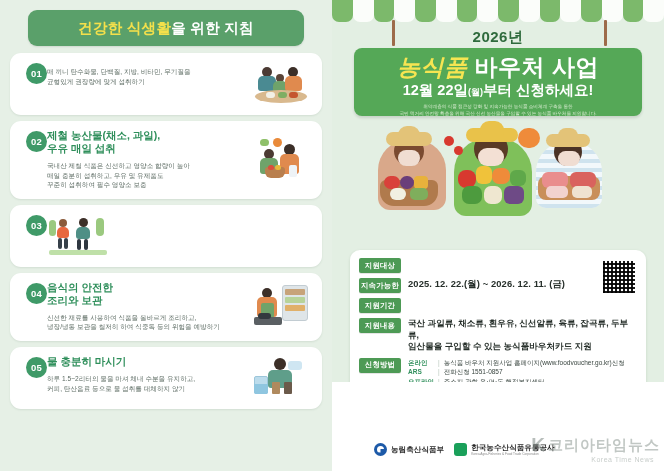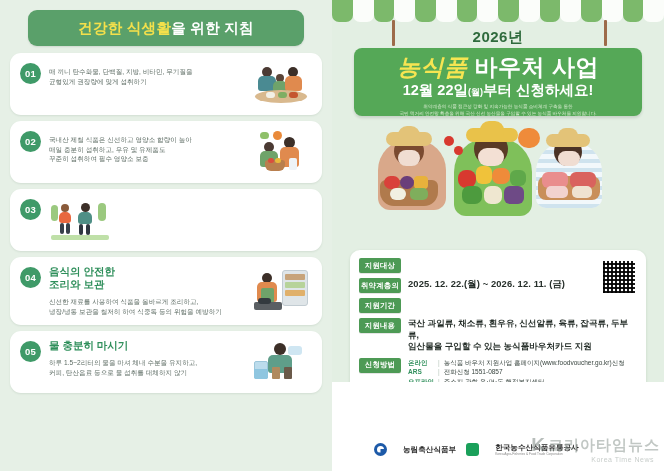--- a/index.html
+++ b/index.html
@@ -29,23 +29,23 @@
   .left-header .ttl { font-size: 14.5px; font-weight: 700; letter-spacing: .3px; white-space: nowrap; }
   .ttl .hl { color: #f4e04b; }
   .ttl .wh { color: #ffffff; }
 
   .cards { margin-top: 7px; display: flex; flex-direction: column; gap: 6px; }
   .card {
     position: relative;
     background: #ffffff;
     border-radius: 11px;
     box-shadow: 0 1px 2px rgba(80,110,85,.13);
-    padding: 8px 10px 9px 10px;
+    padding: 8px 10px 9px 16px;
     min-height: 62px;
-    display: flex; gap: 8px;
+    display: flex; 
   }
   .card-num {
     flex: 0 0 auto;
     width: 21px; height: 21px; margin-top: 2px;
     border-radius: 50%;
     background: #3f9a68;
     color: #ffffff;
     font-size: 9.5px; font-weight: 700;
     display: flex; align-items: center; justify-content: center;
     letter-spacing: .2px;
@@ -128,21 +128,21 @@
   .howrow .ch { flex: 0 0 auto; width: 26px; color: #2f8f5b; font-weight: 700; }
   .howrow .sep { flex: 0 0 auto; color: #b9c7bd; }
   .howrow .tx { flex: 1 1 auto; color: #3a4640; }
 
   
   .footer {
     position: absolute; left: 332px; bottom: 0; width: 332px; height: 44px;
     background: #ffffff;
     display: flex; align-items: center; gap: 10px; padding-left: 42px;
   }
-  .logo { display: flex; align-items: center; gap: 16px; }
+  .logo { display: flex; align-items: center; gap: 4px; }
   .logo .mark { width: 13px; height: 13px; border-radius: 50%; background: #1d5aa8; position: relative; }
   .logo .mark::after { content: ""; position: absolute; left: 3px; top: 3px; width: 7px; height: 7px; border-radius: 50%;
     background: #ffffff; clip-path: polygon(0 0,100% 0,100% 50%,50% 50%,50% 100%,0 100%); }
   .logo .mark2 { width: 13px; height: 13px; border-radius: 3px; background: #1aa05a; }
   .logo .ltxt { font-size: 7.6px; font-weight: 700; color: #2b2b2b; line-height: 9px; }
   .logo .lsub { font-size: 3.2px; color: #8a8a8a; line-height: 4px; }
 
   .watermark {
     position: absolute; right: 4px; bottom: 16px;
     display: flex; align-items: center; gap: 3px;
@@ -185,20 +185,22 @@
             <div class="fig" style="left:14px;top:29px;width:9px;height:6px;border-radius:3px;background:#f2f0e6;"></div>
             <div class="fig" style="left:26px;top:29px;width:9px;height:6px;border-radius:3px;background:#7fae63;"></div>
             <div class="fig" style="left:37px;top:29px;width:9px;height:6px;border-radius:3px;background:#c4552f;"></div>
           </div>
         </div>
       </div>
 
       <div class="card">
         <div class="card-num">02</div>
         <div class="card-body">
+          <div class="card-title">제철 농산물(채소, 과일),
+우유 매일 섭취</div>
           <div class="card-desc">국내산 제철 식품은 신선하고 영양소 함량이 높아
 매일 충분히 섭취하고, 우유 및 유제품도
 꾸준히 섭취하여 필수 영양소 보충</div>
         </div>
         <div class="card-art">
           <div class="art">
             <div class="fig" style="left:8px;top:1px;width:9px;height:7px;border-radius:4px;background:#8fc06a;"></div>
             <div class="fig" style="left:21px;top:0px;width:9px;height:9px;border-radius:50%;background:#e98a3a;"></div>
             <div class="fig head" style="left:12px;top:11px;width:10px;height:10px;background:#4b3a33;"></div>
             <div class="fig body-sh" style="left:8px;top:20px;width:18px;height:16px;background:#6fa36a;"></div>
@@ -360,21 +362,21 @@
     </div>
 
     <div class="info-card">
       <div class="qr"></div>
 
       <div class="irow">
         <div class="ilabel">지원대상</div>
       </div>
 
       <div class="irow">
-        <div class="ilabel">취약계층의</div>
+        <div class="ilabel">지속가능한</div>
         <div class="ival">
           <div class="date">2025. 12. 22.(월) ~ 2026. 12. 11. (금)</div>
         </div>
       </div>
 
       <div class="irow">
         <div class="ilabel">지원기간</div>
       </div>
 
       <div class="irow">

